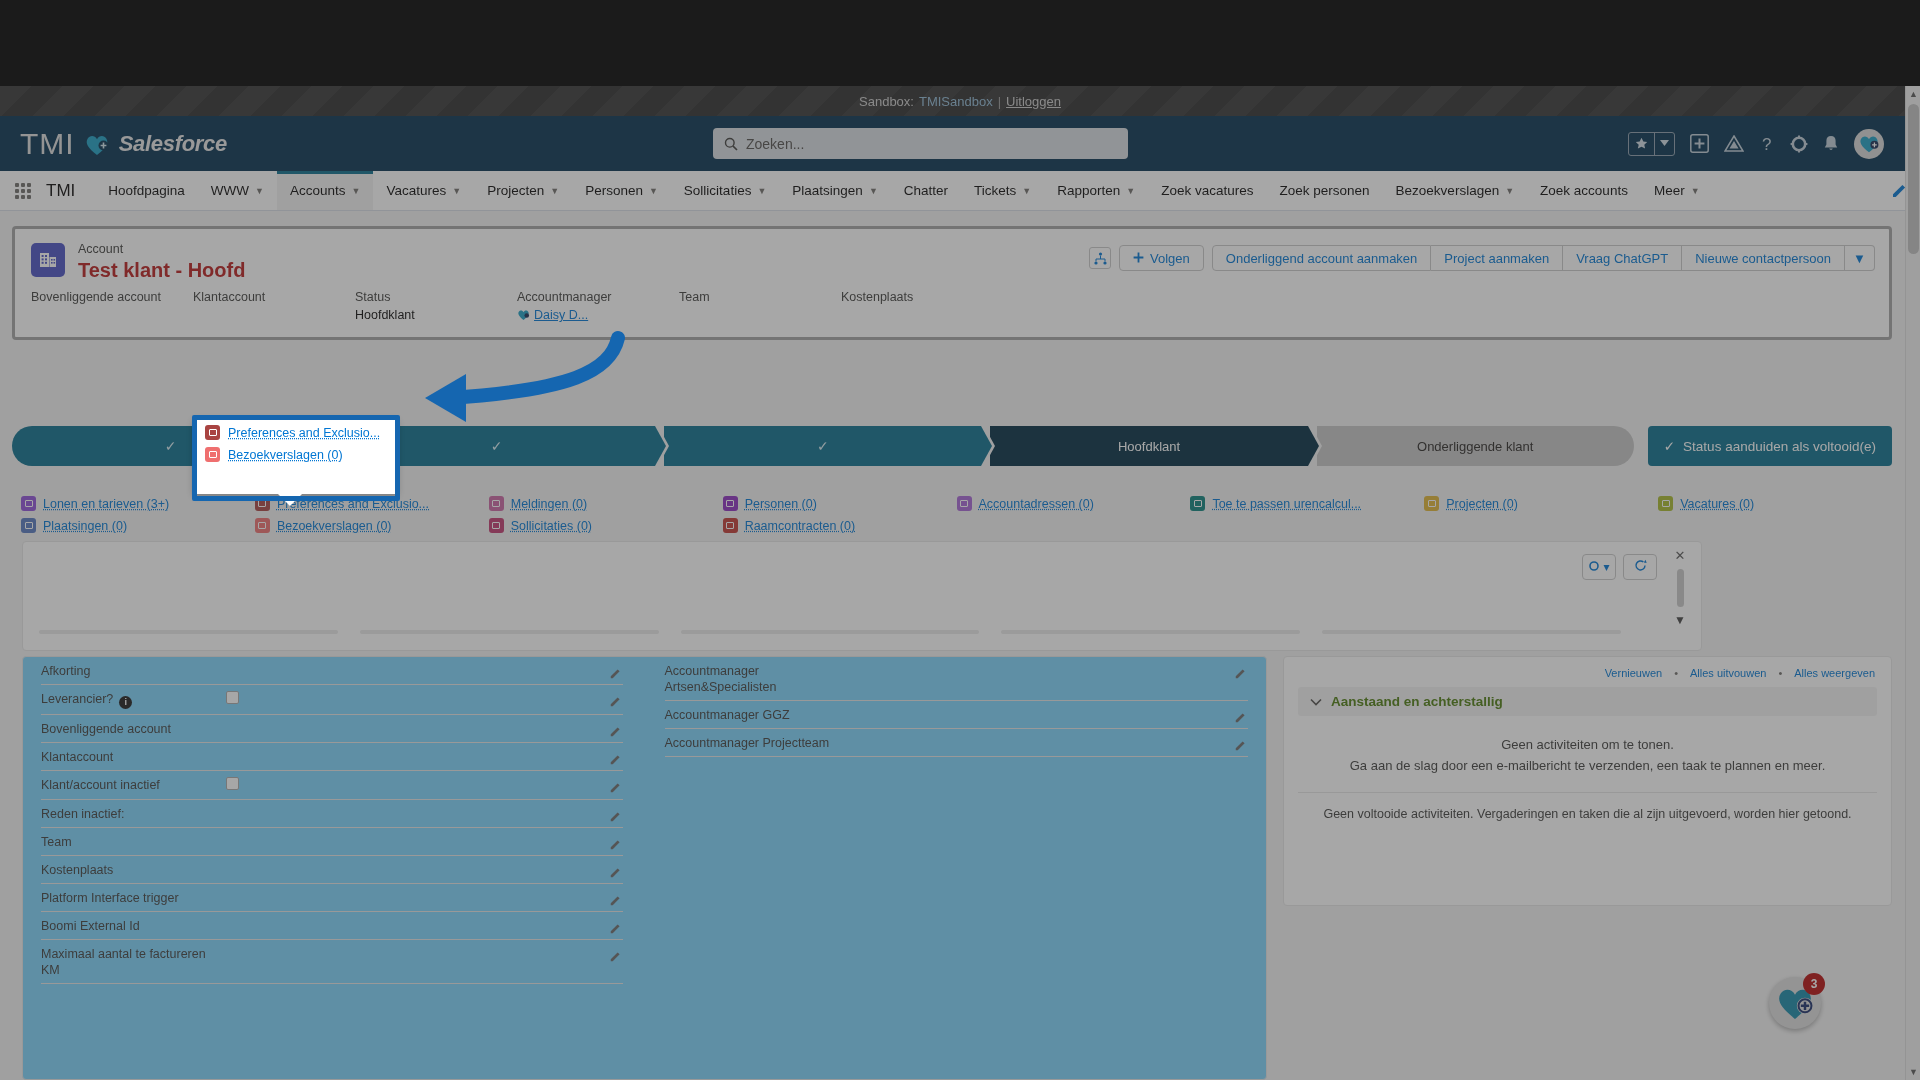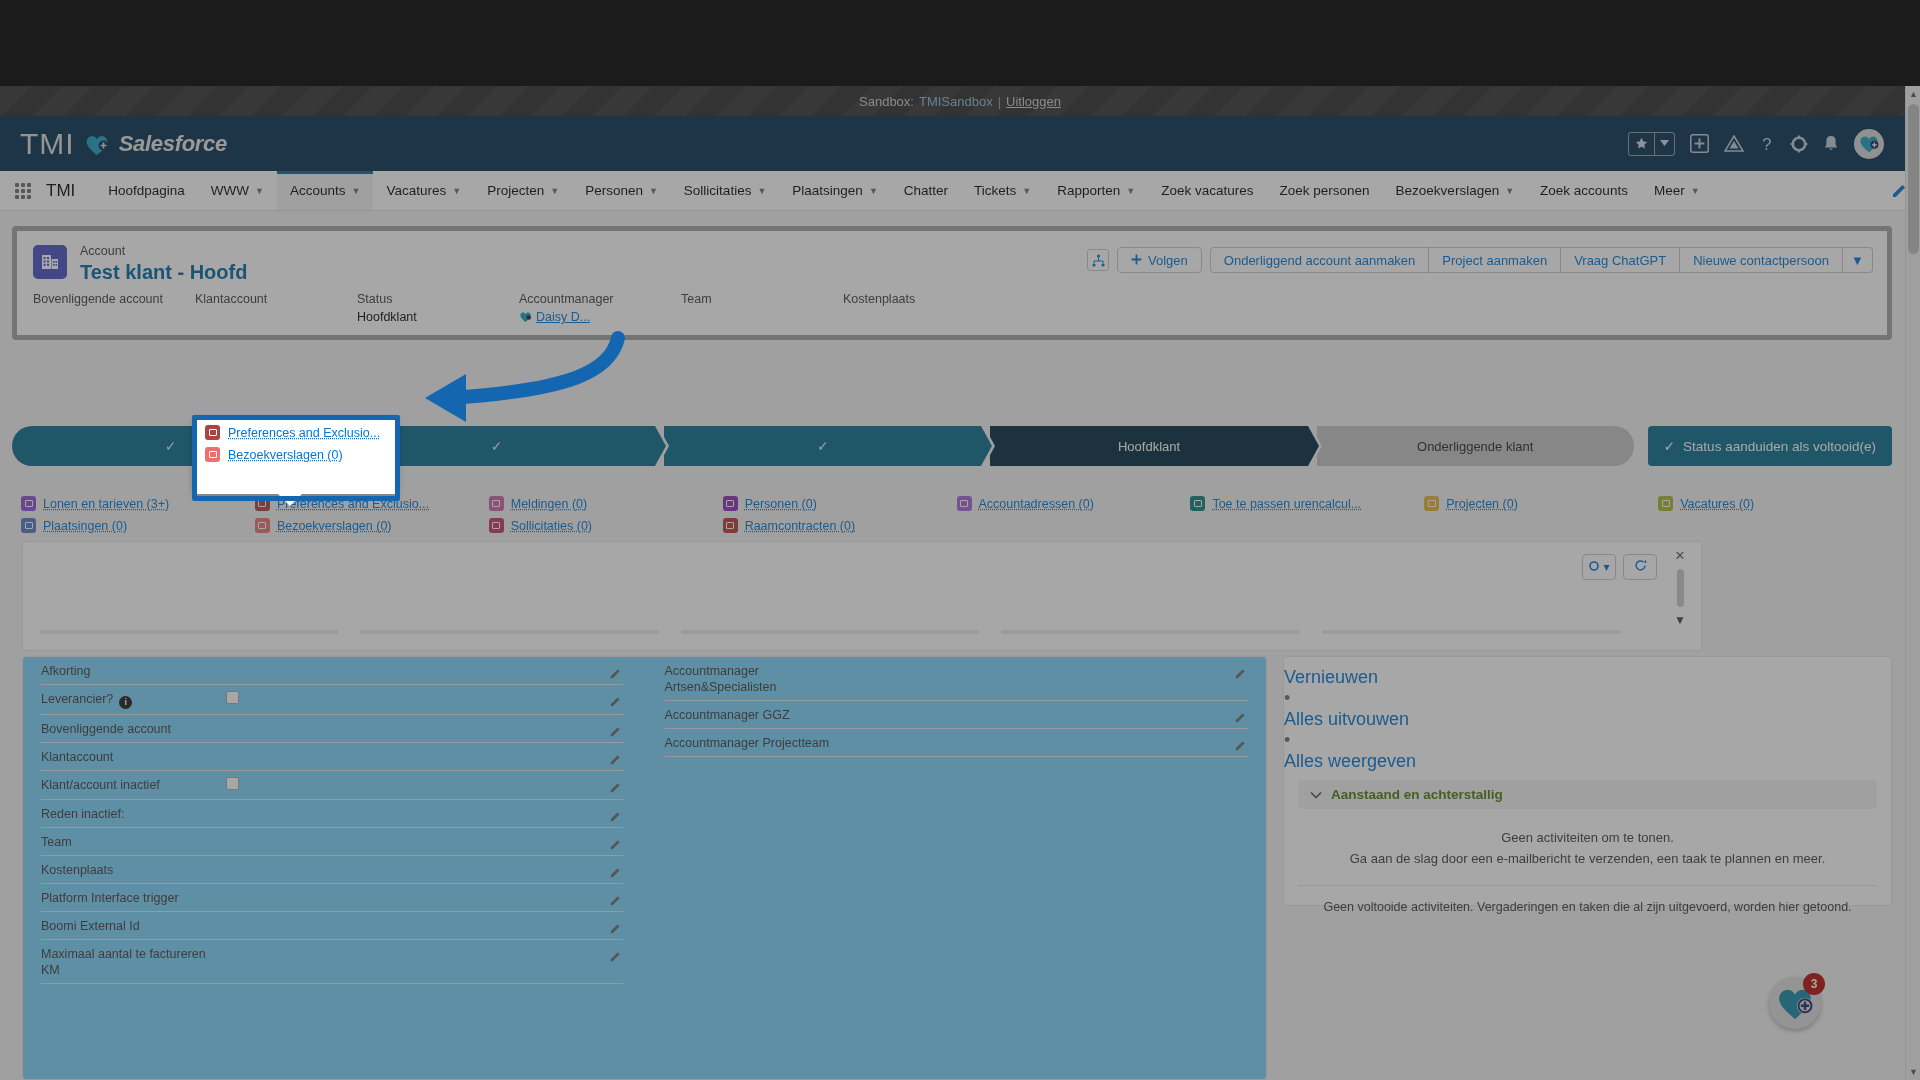--- a/index.html
+++ b/index.html
@@ -116,32 +116,32 @@
 
   
   .page-body {
     position: absolute; left: 0; top: 125px; width: 1920px; height: 869px;
     background: #f3f3f3;
   }
 
   
   .record-header {
     position: absolute; left: 12px; top: 140px; width: 1880px; height: 114px;
-    background: #fff; border: 5px solid #a3a3a3; border-radius: 4px;
+    background: #fff; border: 3px solid #a3a3a3; border-radius: 4px;
     z-index: 2;
   }
   .rh-top { display: flex; align-items: flex-start; padding: 12px 14px 0 16px; }
   .rh-avatar {
     width: 34px; height: 34px; border-radius: 5px; background: #4a51c4;
     display: flex; align-items: center; justify-content: center; flex: 0 0 auto;
     margin-top: 2px;
   }
   .rh-titles { margin-left: 13px; }
   .rh-kicker { font-size: 12.5px; color: #3e3e3c; line-height: 16px; }
-  .rh-title { font-size: 20px; font-weight: bold; color: #0369a1; line-height: 26px; }
+  .rh-title { font-size: 20px; font-weight: bold; color: #b91c1c; line-height: 26px; }
   .rh-actions {
     margin-left: auto; display: flex; align-items: center; gap: 8px; padding-top: 4px;
   }
   .sq-btn {
     width: 22px; height: 22px; border: 1px solid #c9c9c9; border-radius: 3px;
     background: #fff; display: flex; align-items: center; justify-content: center;
   }
   .btn {
     height: 26px; padding: 0 13px; border: 1px solid #c9c9c9; background: #fff;
     border-radius: 4px; font-size: 13px; color: #0176d3; display: flex;
@@ -276,22 +276,22 @@
     align-items: center; justify-content: center; margin-left: 6px;
     vertical-align: -2px;
   }
 
   
   .act-card {
     position: absolute; left: 1283px; top: 570px; width: 609px; height: 250px;
     background: #fff; border: 1px solid #e5e5e5; border-radius: 4px;
   }
   .act-links {
-    display: flex; justify-content: flex-end; gap: 0; font-size: 18px;
-    padding: 10px 16px 8px 0; color: #0176d3; flex-direction: column;
+    display: flex; justify-content: flex-end; gap: 12px; font-size: 11px;
+    padding: 10px 16px 8px 0; color: #0176d3;
   }
   .act-links a { color: #0176d3; text-decoration: none; }
   .act-links .dot { color: #706e6b; }
   .act-section {
     margin: 0 14px; background: #f3f3f3; border-radius: 3px;
     display: flex; align-items: center; gap: 9px;
     padding: 7px 12px; font-size: 13.5px; font-weight: bold; color: #4d7c0f;
   }
   .act-empty { text-align: center; font-size: 13px; color: #3e3e3c; padding: 18px 20px 6px; line-height: 21px; }
   .act-div { height: 1px; background: #e5e5e5; margin: 10px 14px 0; }
@@ -385,20 +385,29 @@
         <span class="brand-heart">
           <svg width="26" height="24" viewBox="0 0 26 24">
             <path d="M13 22 C4 15 1 10 3.6 5.7 C6 1.8 11 2.3 13 6.3 C15 2.3 20 1.8 22.4 5.7 C25 10 22 15 13 22 Z" fill="#1c9ec4"></path>
             <circle cx="19.5" cy="12.5" r="5" fill="#05314f"></circle>
             <path d="M19.5 9.6 V15.4 M16.6 12.5 H22.4" stroke="#cfe6ef" stroke-width="1.6"></path>
           </svg>
         </span>
         <span class="brand-sf">Salesforce</span>
       </div>
 
+      <div class="gh-search">
+        <span class="mag">
+          <svg width="14" height="14" viewBox="0 0 14 14">
+            <circle cx="5.8" cy="5.8" r="4.3" fill="none" stroke="#3e3e3c" stroke-width="1.4"></circle>
+            <line x1="9.1" y1="9.1" x2="13" y2="13" stroke="#3e3e3c" stroke-width="1.6"></line>
+          </svg>
+        </span>
+        <input type="text" placeholder="Zoeken..." style="">
+      </div>
 
       <div class="gh-icons">
         <div class="fav-split">
           <div>
             <svg width="13" height="13" viewBox="0 0 13 13">
                 <path d="M6.5 0.8 8.3 4.5 12.2 5 9.3 7.7 10.1 11.6 6.5 9.7 2.9 11.6 3.7 7.7 0.8 5 4.7 4.5Z" fill="#cfdbe4"></path>
               </svg>
           </div>
           <div>
             <svg width="9" height="7" viewBox="0 0 9 7">

